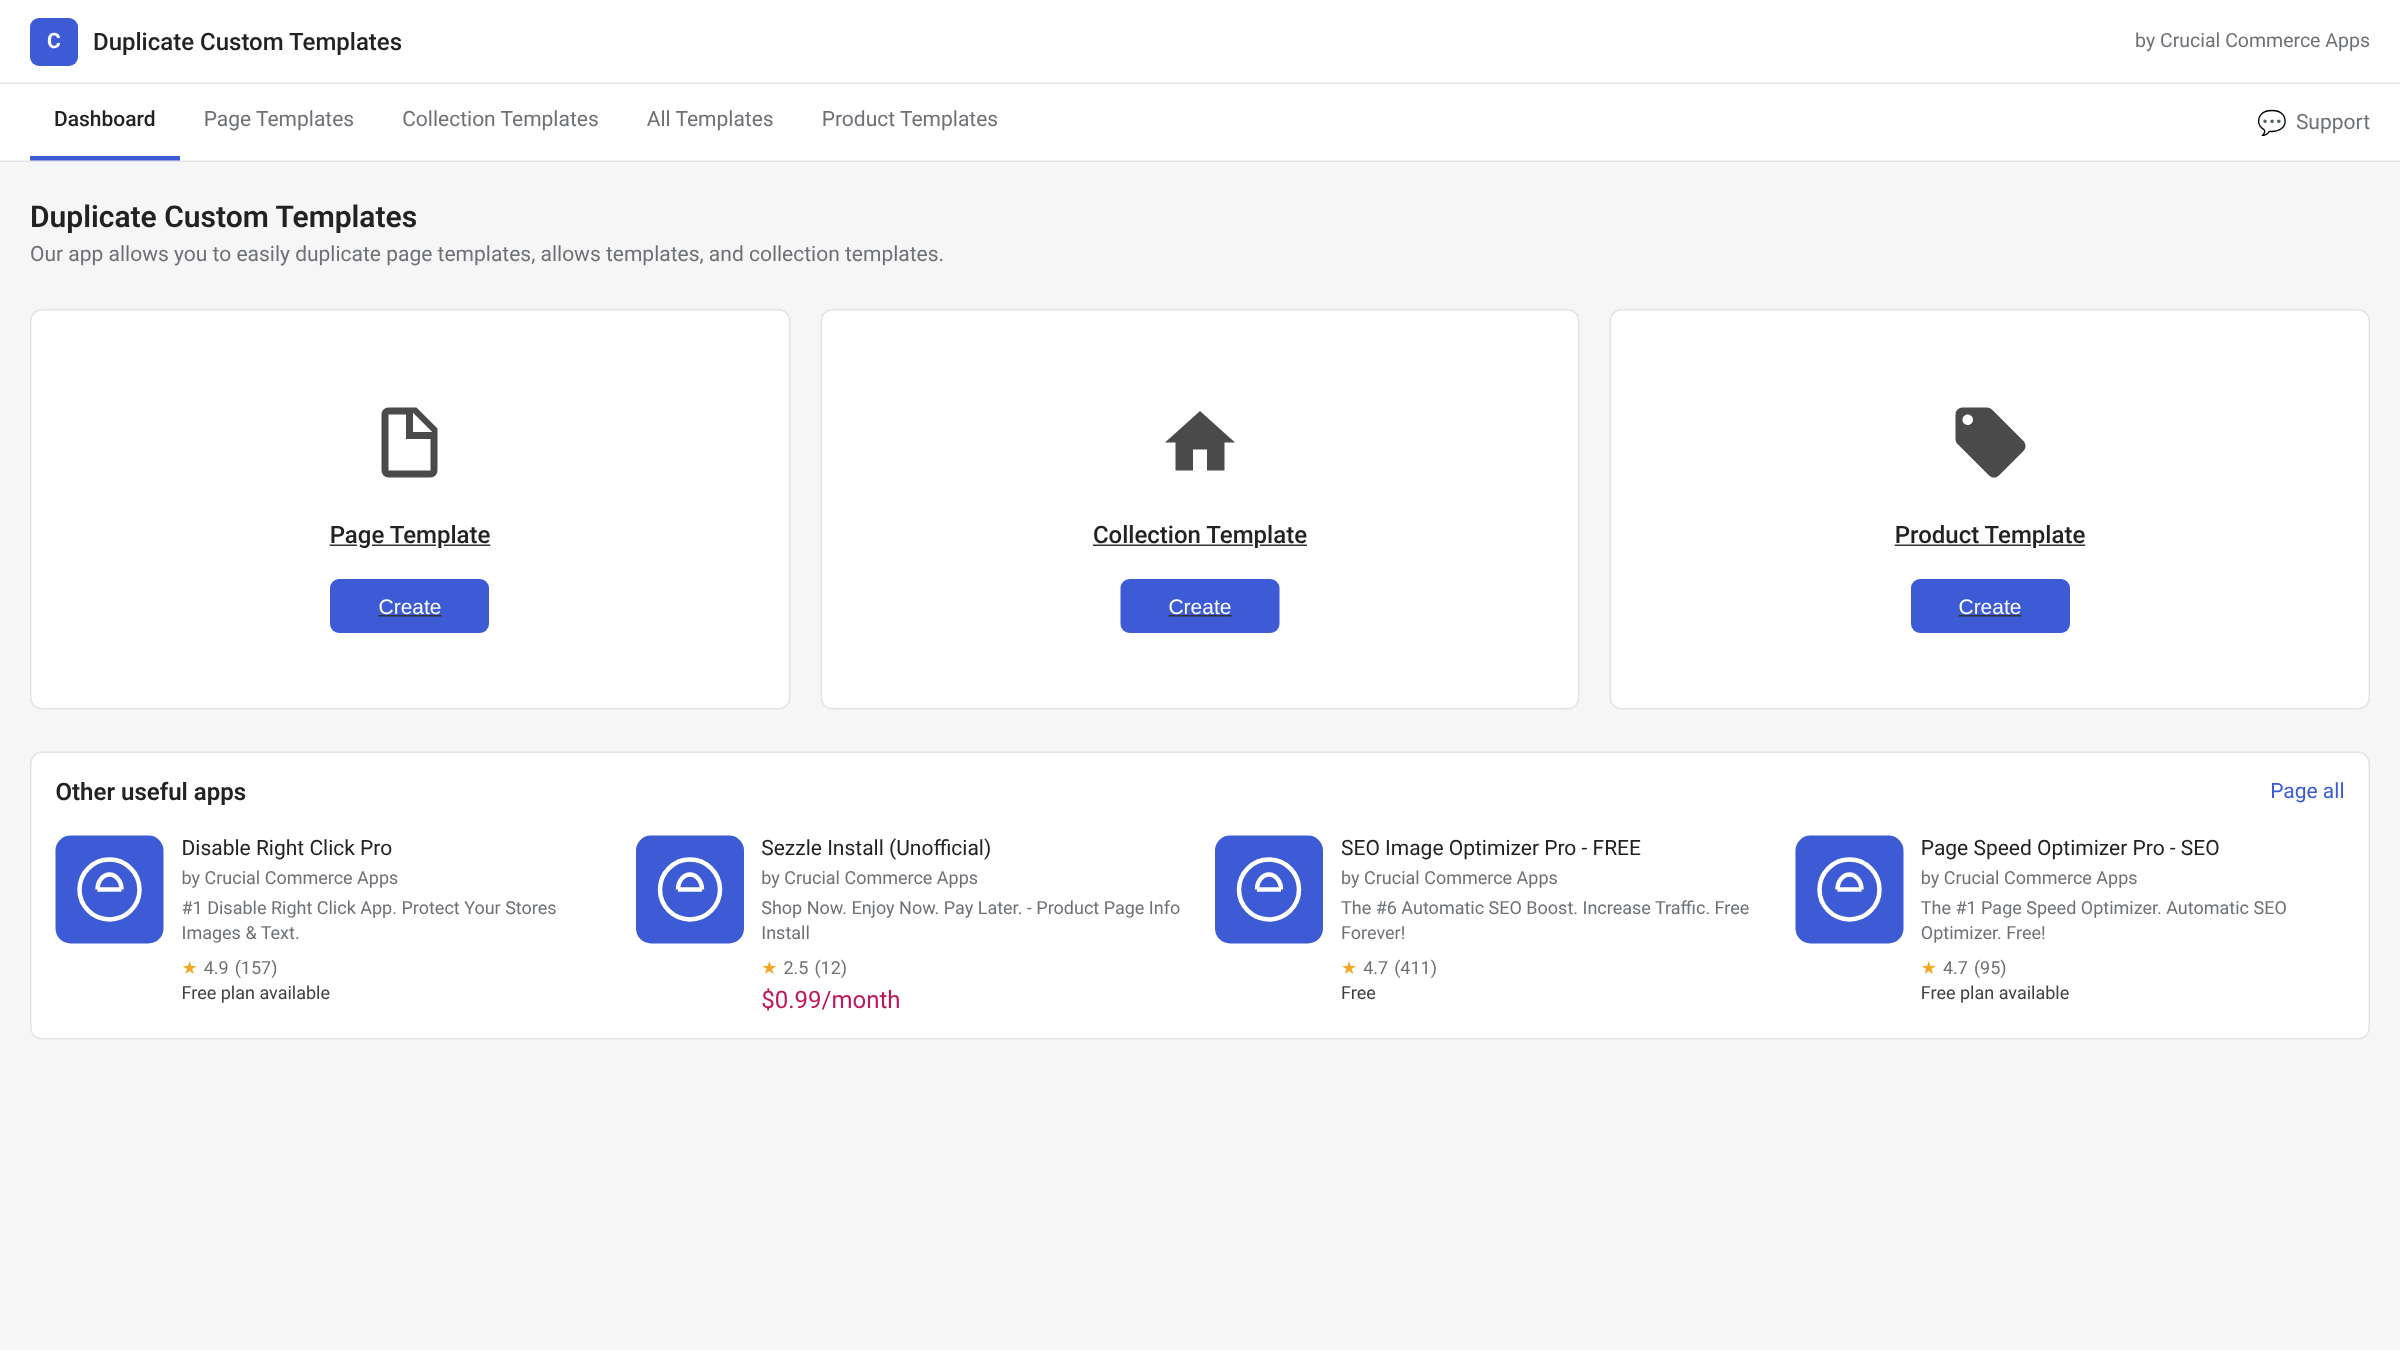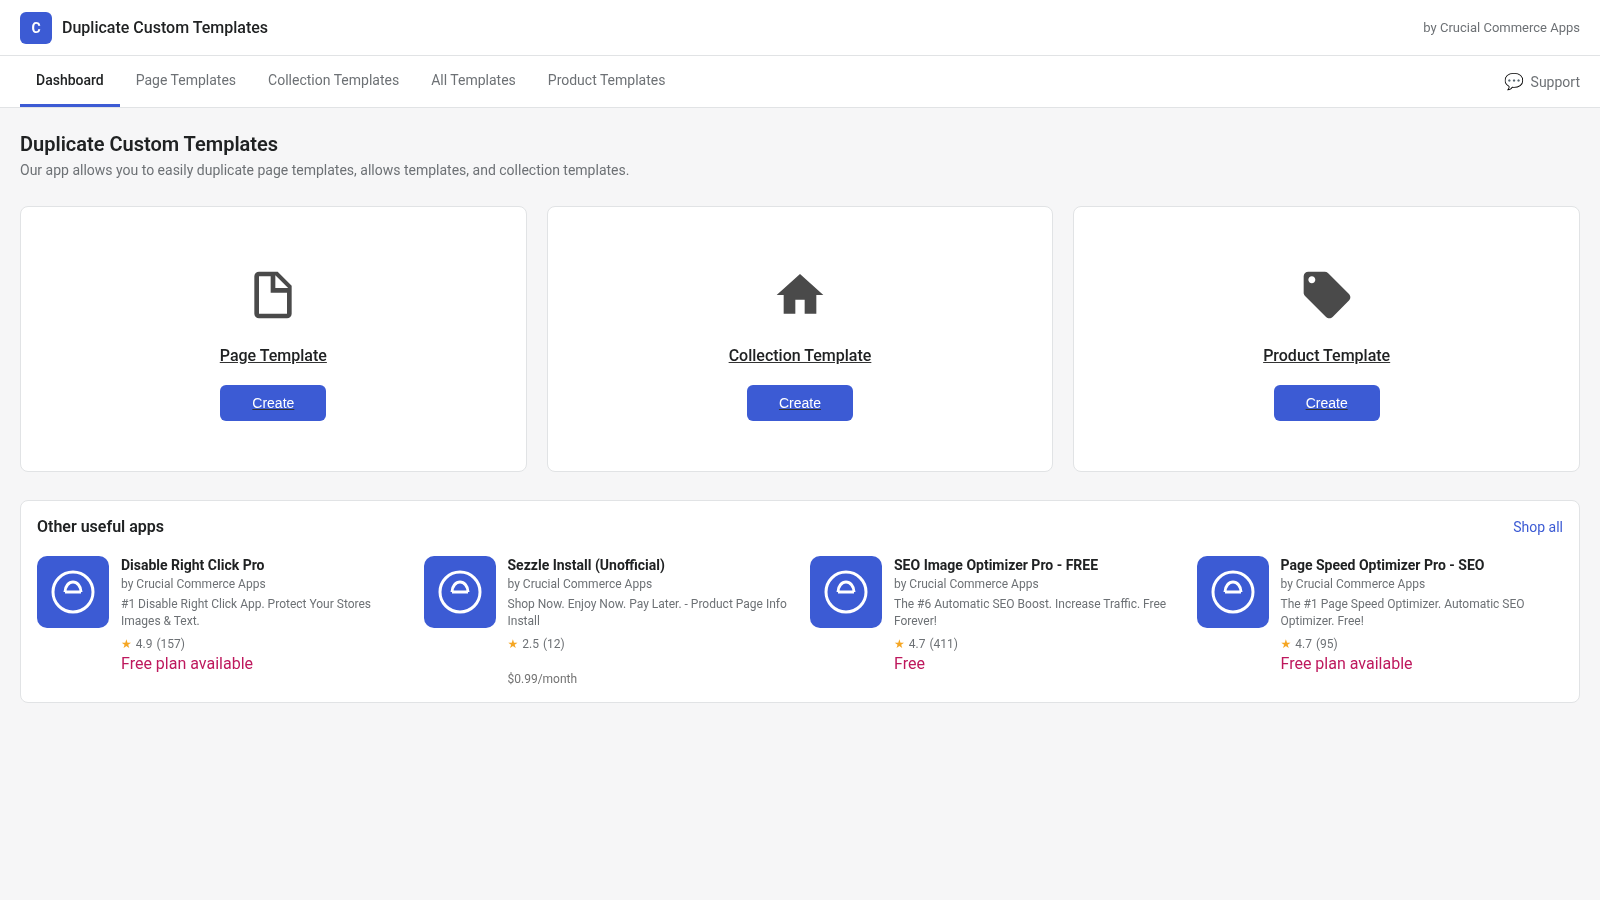--- a/index.html
+++ b/index.html
@@ -134,27 +134,27 @@
       flex-shrink: 0;
       overflow: hidden;
     }
     .app-logo-inner {
       width: 100%; height: 100%;
       display: flex; align-items: center; justify-content: center;
     }
     .app-logo svg { width: 48px; height: 48px; }
 
     .app-info { display: flex; flex-direction: column; gap: 3px; }
-    .app-name { font-size: 14px; font-weight: 700; color: #202223; line-height: 1.3; }
+    .app-name { font-size: 14px; font-weight: 400; color: #202223; line-height: 1.3; }
     .app-author { font-size: 12px; color: #6d7175; }
     .app-desc { font-size: 12px; color: #6d7175; line-height: 1.4; margin-top: 2px; }
     .app-rating { display: flex; align-items: center; gap: 4px; font-size: 12px; color: #6d7175; margin-top: 4px; }
     .star { color: #f5a623; }
-    .app-price { font-size: 12px; color: #737373; margin-top: 18px; }
-    .app-plan { font-size: 16px; color: #be185d; }
+    .app-price { font-size: 16px; color: #be185d; margin-top: 2px; }
+    .app-plan { font-size: 12px; color: #404040; }
   </style>
 </head>
 <body>
 
 <div class="top-bar">
   <div class="top-bar-left">
     <div class="app-icon">
       <span>C</span>
     </div>
     <span class="app-title">Duplicate Custom Templates</span>
@@ -213,21 +213,21 @@
       </div>
       <span class="template-name">Product Template</span>
       <button class="create-btn">Create</button>
     </div>
 
   </div>
 
   <div class="apps-section">
     <div class="apps-section-header">
       <span class="apps-section-title">Other useful apps</span>
-      <a class="view-all-link">Shop all</a>
+      <a class="view-all-link">Page all</a>
     </div>
 
     <div class="apps-grid">
 
       <div class="app-card">
         <div class="app-logo">
           <div class="app-logo-inner">
             <svg viewBox="0 0 48 48" fill="none" xmlns="http://www.w3.org/2000/svg">
               <circle cx="24" cy="24" r="20" stroke="white" stroke-width="3" fill="none"></circle>
               <path d="M16 24 C16 18 20 14 24 14 C28 14 32 18 32 24" stroke="white" stroke-width="3" fill="none"></path>

